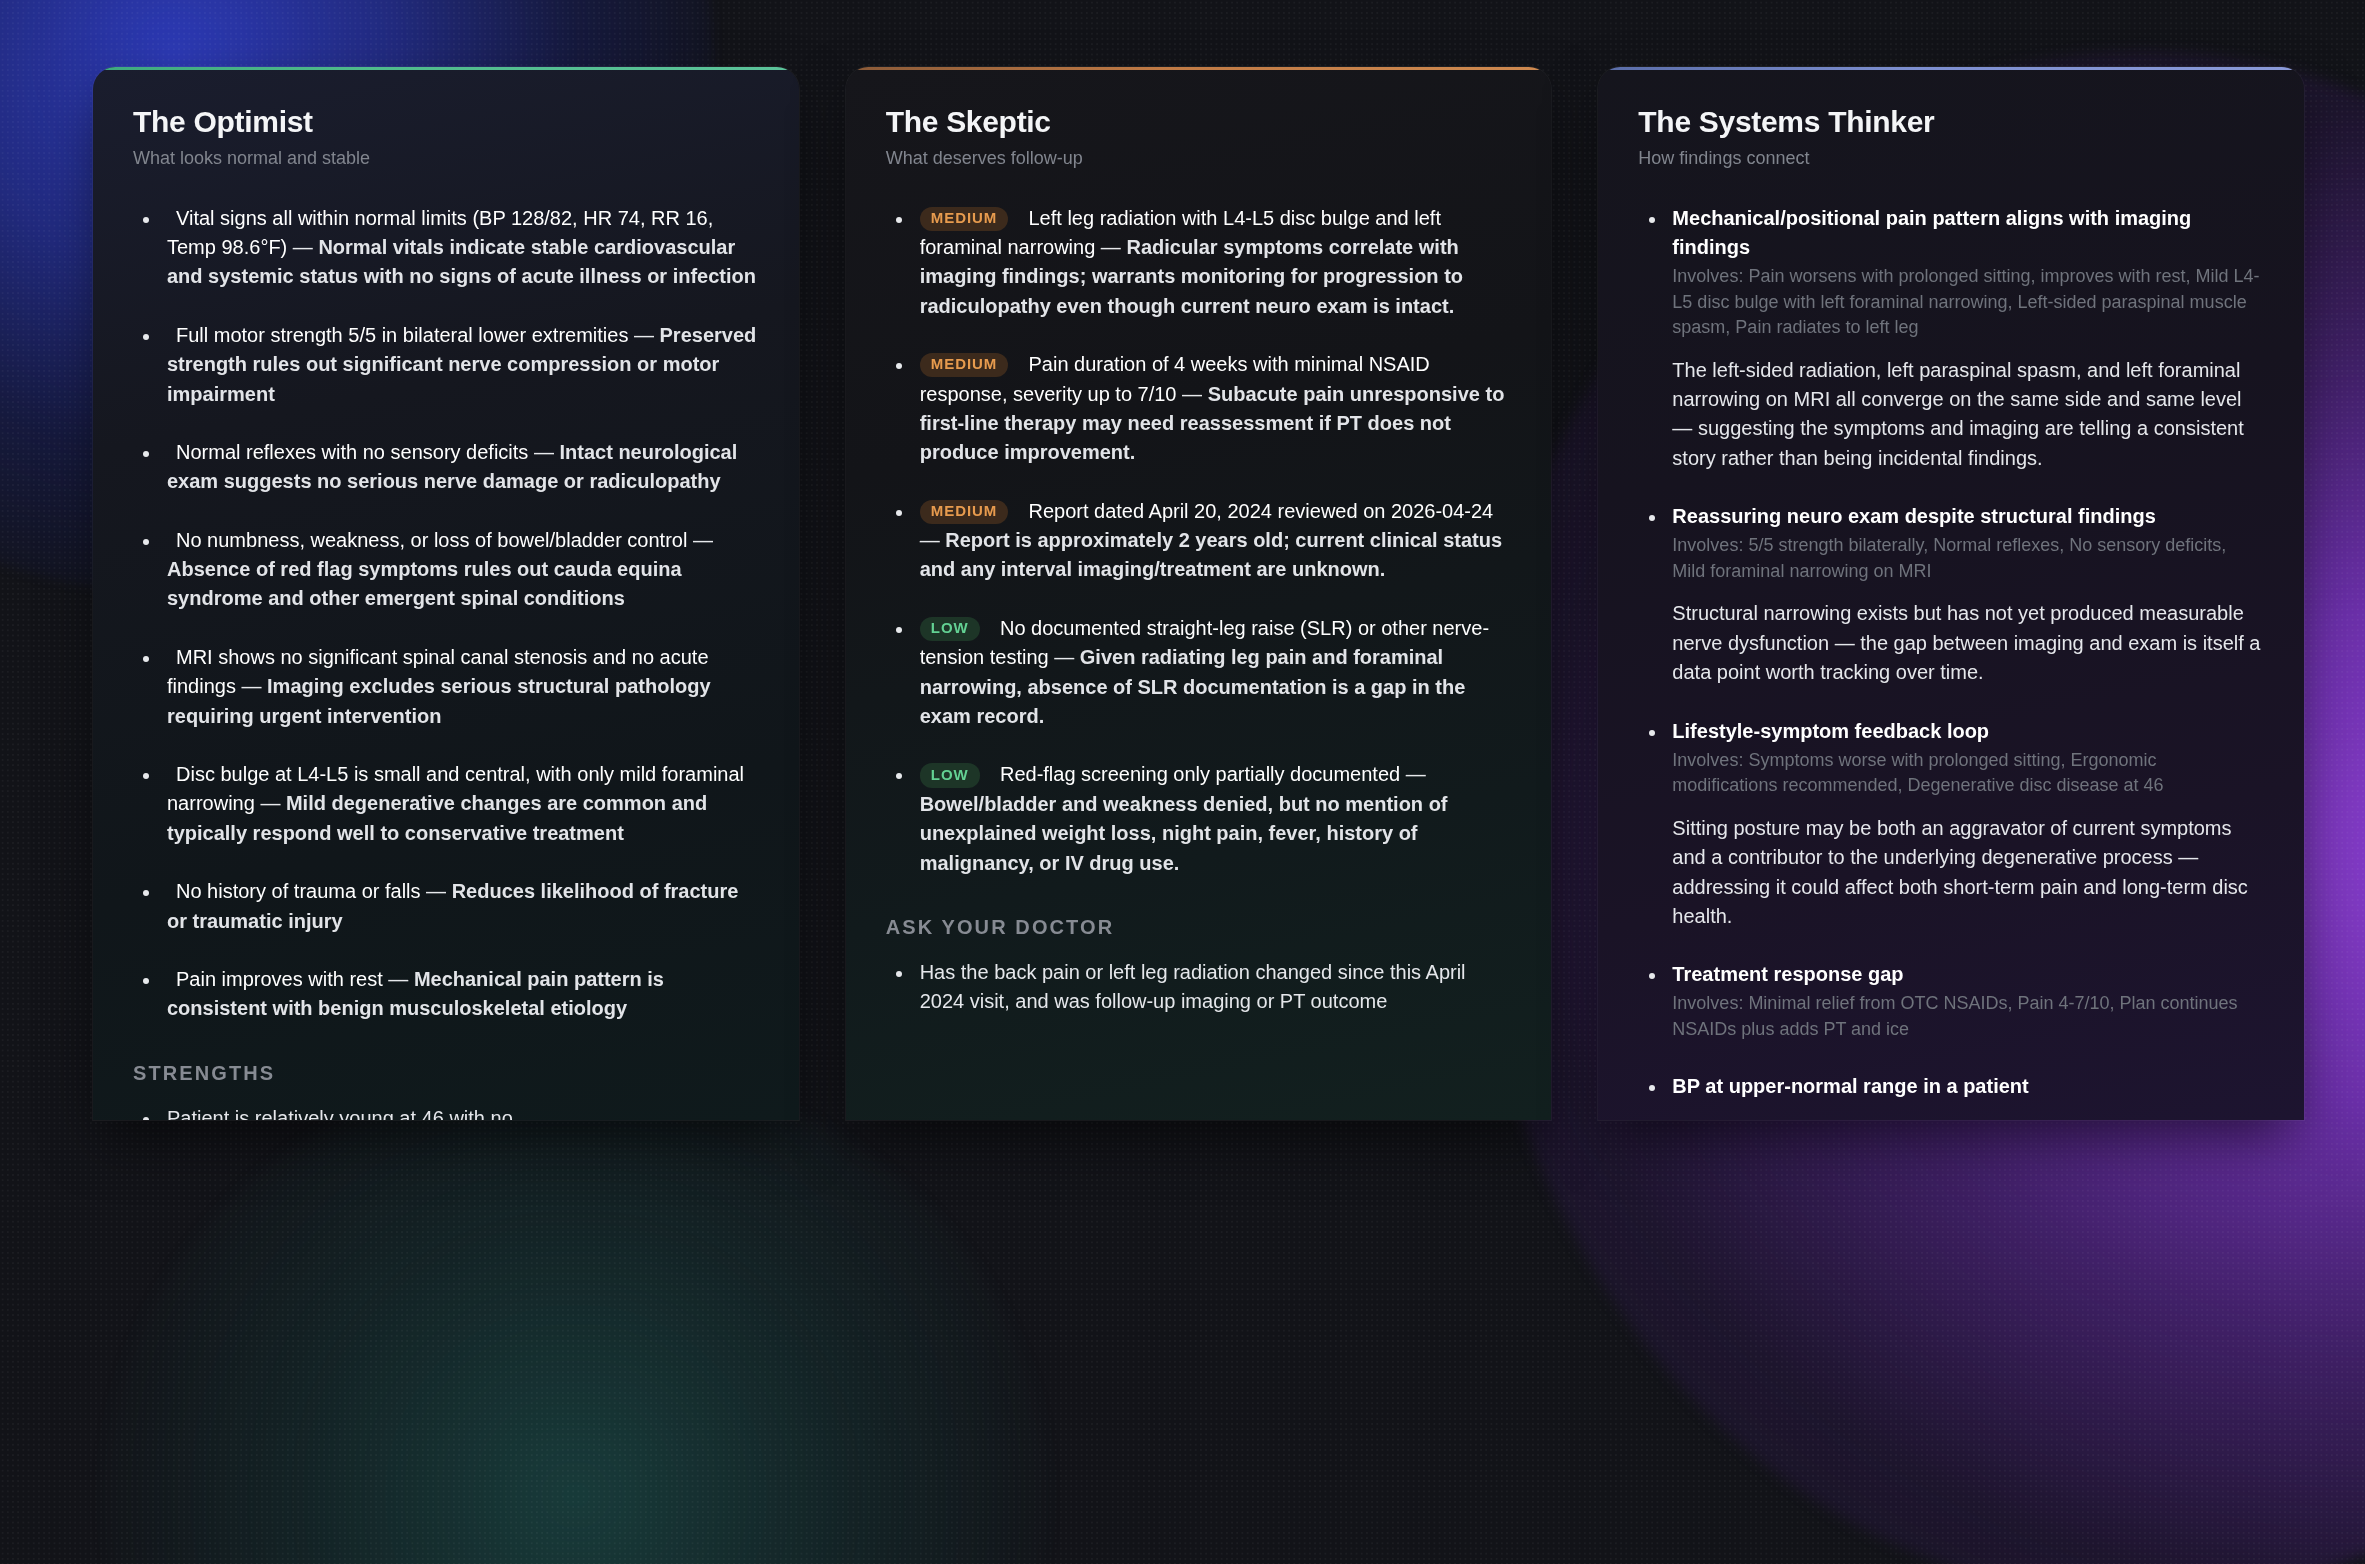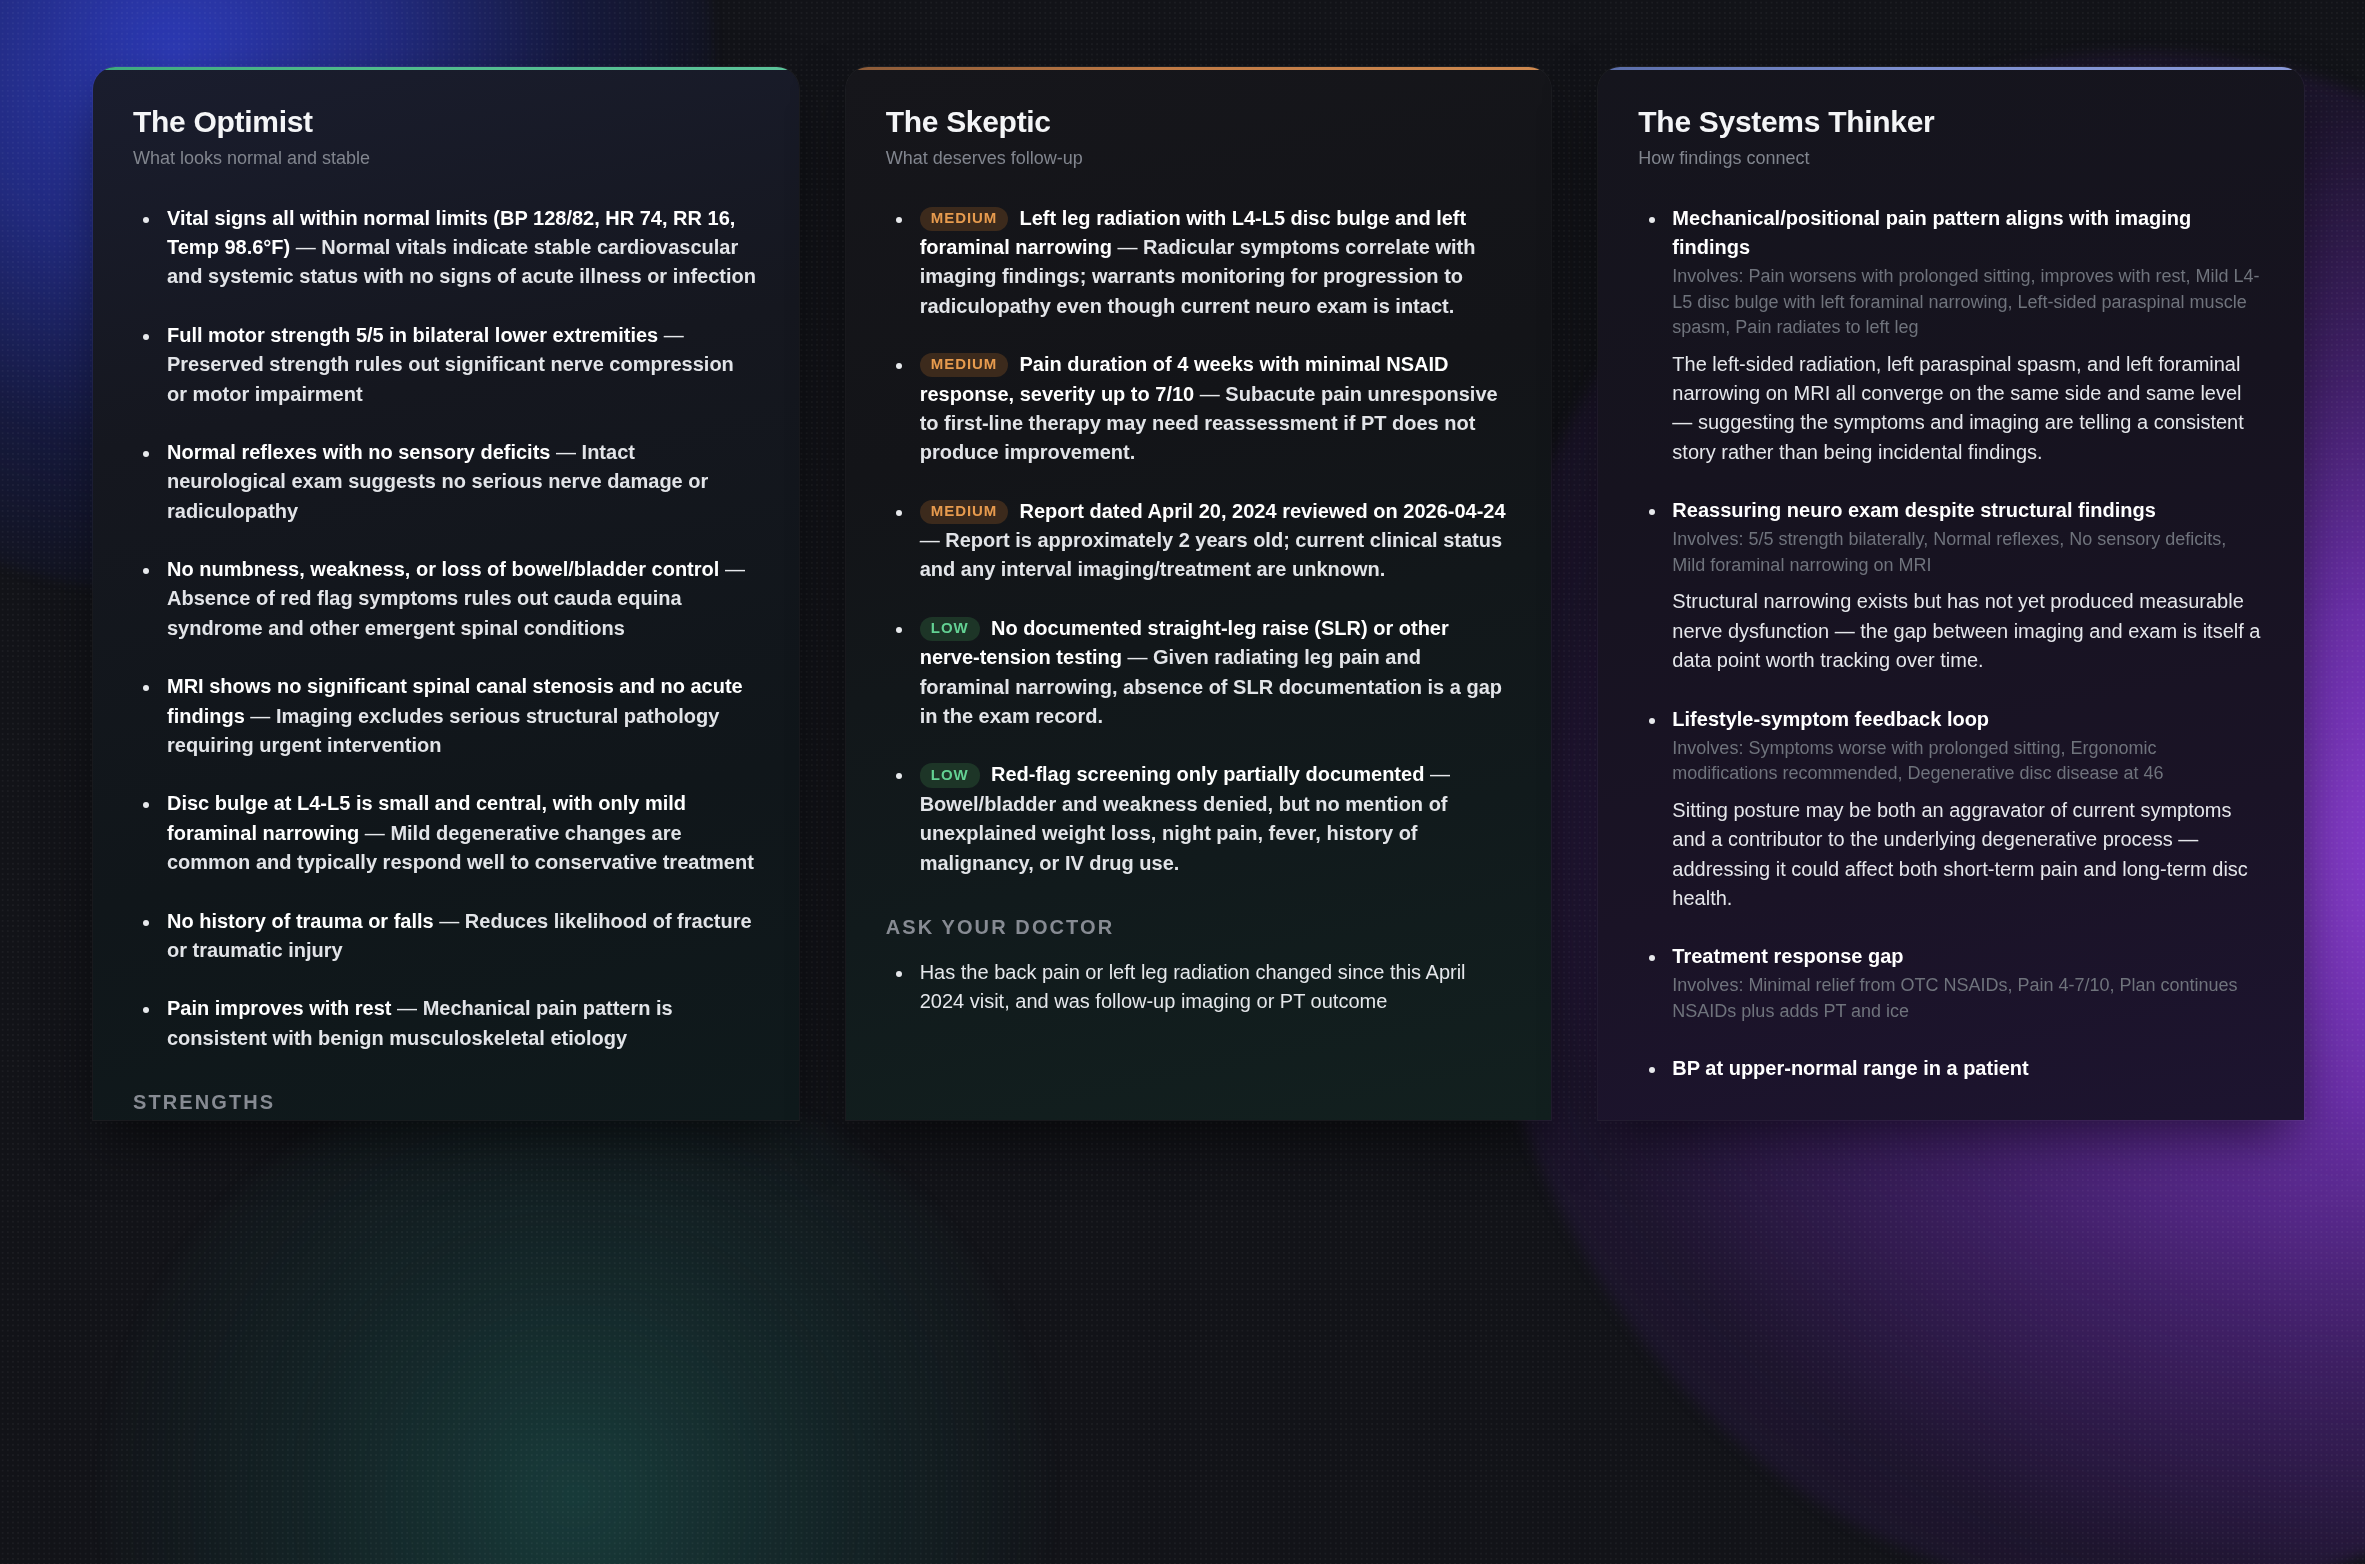--- a/index.html
+++ b/index.html
@@ -137,22 +137,23 @@
   ul.items > li::before {
     content: "";
     position: absolute;
     left: 10.3px; top: 13px;
     width: 6px; height: 6px;
     border-radius: 50%;
     background: #e7e9ec;
   }
 
   .lead {
-    font-weight: 700;
+    font-weight: 400;
     color: #ffffff;
+    margin-left: 9px;
   }
   .dash { color: #e7e9ec; }
   .detail { color: #e2e4e8; font-weight: 700; }
 
   
   .badge {
     display: inline-block;
     font-size: 15px;
     font-weight: 700;
     letter-spacing: 0.9px;
@@ -178,21 +179,21 @@
     color: #6f737c;
     font-size: 18px;
     line-height: 1.42;
     margin-top: 1.7px;
   }
   .st-body {
     display: block;
     color: #e5e7eb;
     font-size: 20px;
     line-height: 1.47;
-    margin-top: 9px;
+    margin-top: 15px;
   }
 
   
   .section-label {
     margin-top: 38px;
     margin-bottom: 19px;
     font-size: 20px;
     font-weight: 700;
     letter-spacing: 2.1px;
     color: #878b93;

